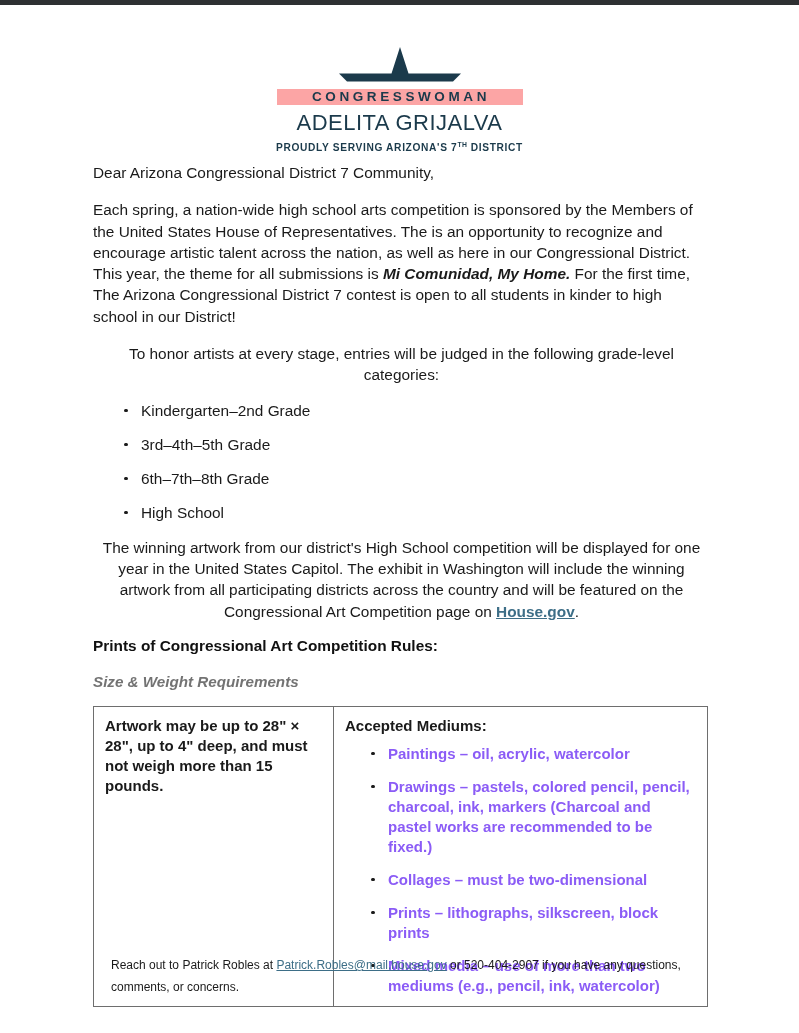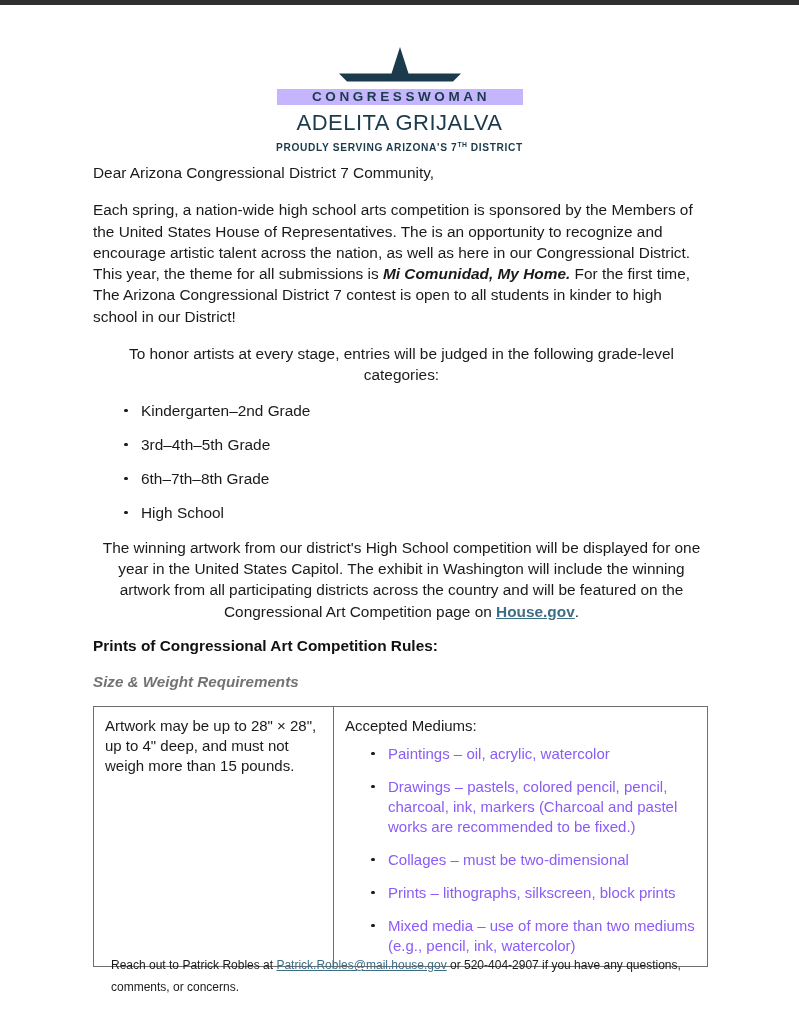--- a/index.html
+++ b/index.html
@@ -49,21 +49,21 @@
     align-items: center;
     color: #1b3a4b;
   }
   .logo-star {
     width: 140px;
     height: 44px;
     display: block;
   }
   .logo-congresswoman {
     width: 246px;
-    background: #c4b5fd;
+    background: #fca5a5;
     text-align: center;
     font-size: 13.5px;
     font-weight: bold;
     letter-spacing: 3.6px;
     line-height: 16px;
     color: #1b3a4b;
     margin-top: -2px;
     padding-left: 3px;
   }
   .logo-name {
@@ -150,20 +150,21 @@
     text-decoration: underline;
   }
   a.link.bold { font-weight: bold; }
 
   
   table.rules-table {
     border-collapse: collapse;
     width: 614px;
     margin: 0;
     table-layout: fixed;
+    font-weight: bold;
   }
   table.rules-table td {
     border: 1px solid #6e6e6e;
     vertical-align: top;
     padding: 9px 11px 10px 11px;
     font-size: 15px;
     line-height: 20px;
     color: #1a1a1a;
   }
   td.col-left  { width: 240px; height: 252px; }

